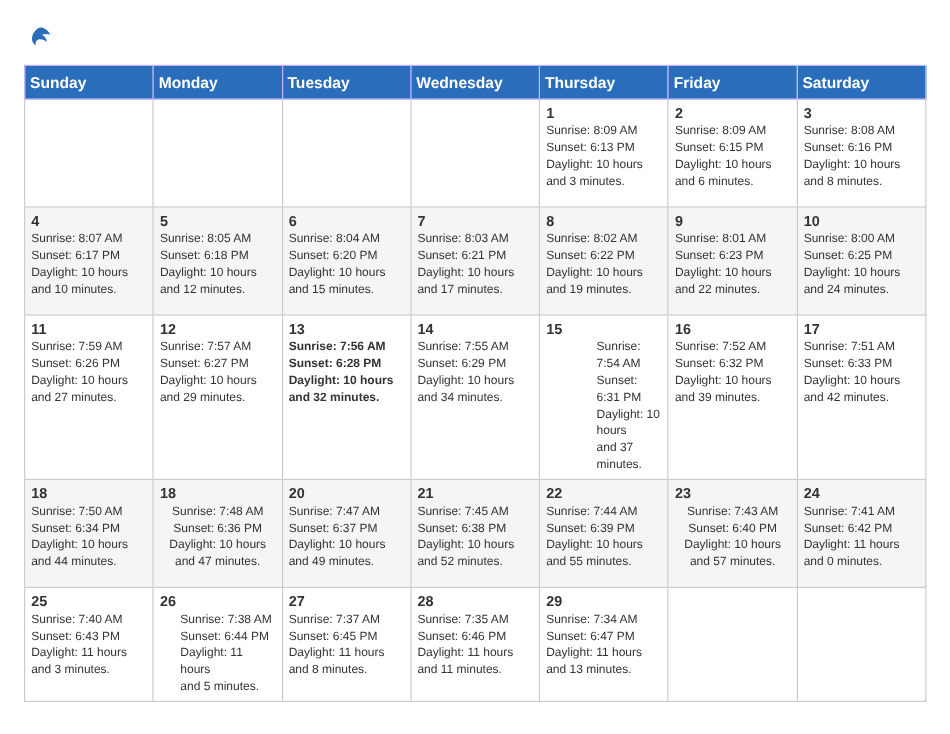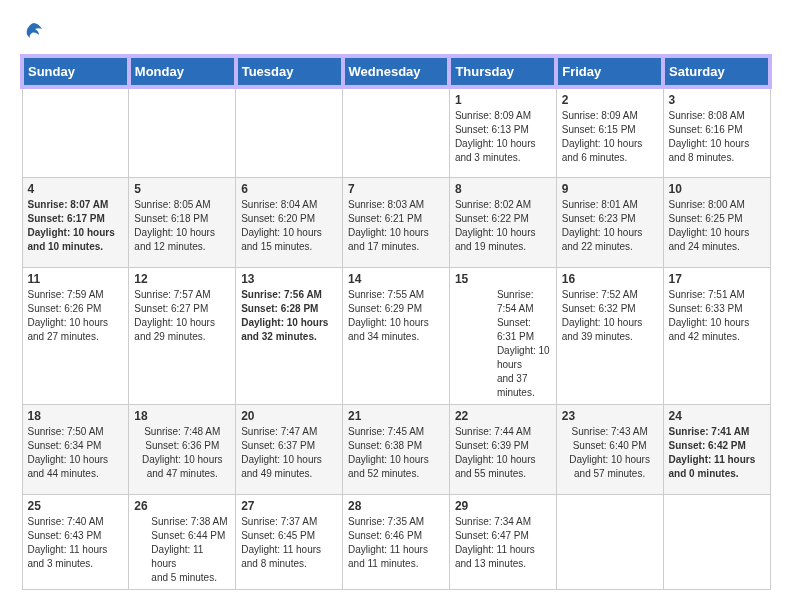--- a/index.html
+++ b/index.html
@@ -57,21 +57,21 @@
       border-collapse: collapse;
       table-layout: fixed;
     }
     .calendar thead th {
       background: #2a6ebb;
       color: #fff;
       font-size: 13px;
       font-weight: bold;
       padding: 6px 4px;
       text-align: left;
-      border: 4px solid #c4b5fd;
+      border: 1px solid #c4b5fd;
     }
     .calendar tbody td {
       vertical-align: top;
       border: 1px solid #ccc;
       padding: 4px 5px;
       font-size: 10px;
       color: #333;
       height: 90px;
     }
     .calendar tbody tr:nth-child(even) td {
@@ -149,21 +149,21 @@
           <span class="day-num">3</span>
           <div class="cell-info" style="white-space: pre-line;">Sunrise: 8:08 AM
 Sunset: 6:16 PM
 Daylight: 10 hours
 and 8 minutes.</div>
         </td>
       </tr>
       <tr>
         <td>
           <span class="day-num">4</span>
-          <div class="cell-info" style="white-space: pre-line; font-weight: bold;">Sunrise: 8:07 AM
+          <div class="cell-info" style="white-space: pre-line;">Sunrise: 8:07 AM
 Sunset: 6:17 PM
 Daylight: 10 hours
 and 10 minutes.</div>
         </td>
         <td>
           <span class="day-num">5</span>
           <div class="cell-info" style="white-space: pre-line;">Sunrise: 8:05 AM
 Sunset: 6:18 PM
 Daylight: 10 hours
 and 12 minutes.</div>
@@ -293,21 +293,21 @@
         </td>
         <td>
           <span class="day-num">23</span>
           <div class="cell-info" style="white-space: pre-line; text-align: center;">Sunrise: 7:43 AM
 Sunset: 6:40 PM
 Daylight: 10 hours
 and 57 minutes.</div>
         </td>
         <td>
           <span class="day-num">24</span>
-          <div class="cell-info" style="white-space: pre-line; font-weight: bold;">Sunrise: 7:41 AM
+          <div class="cell-info" style="white-space: pre-line;">Sunrise: 7:41 AM
 Sunset: 6:42 PM
 Daylight: 11 hours
 and 0 minutes.</div>
         </td>
       </tr>
       <tr>
         <td>
           <span class="day-num">25</span>
           <div class="cell-info" style="white-space: pre-line;">Sunrise: 7:40 AM
 Sunset: 6:43 PM

